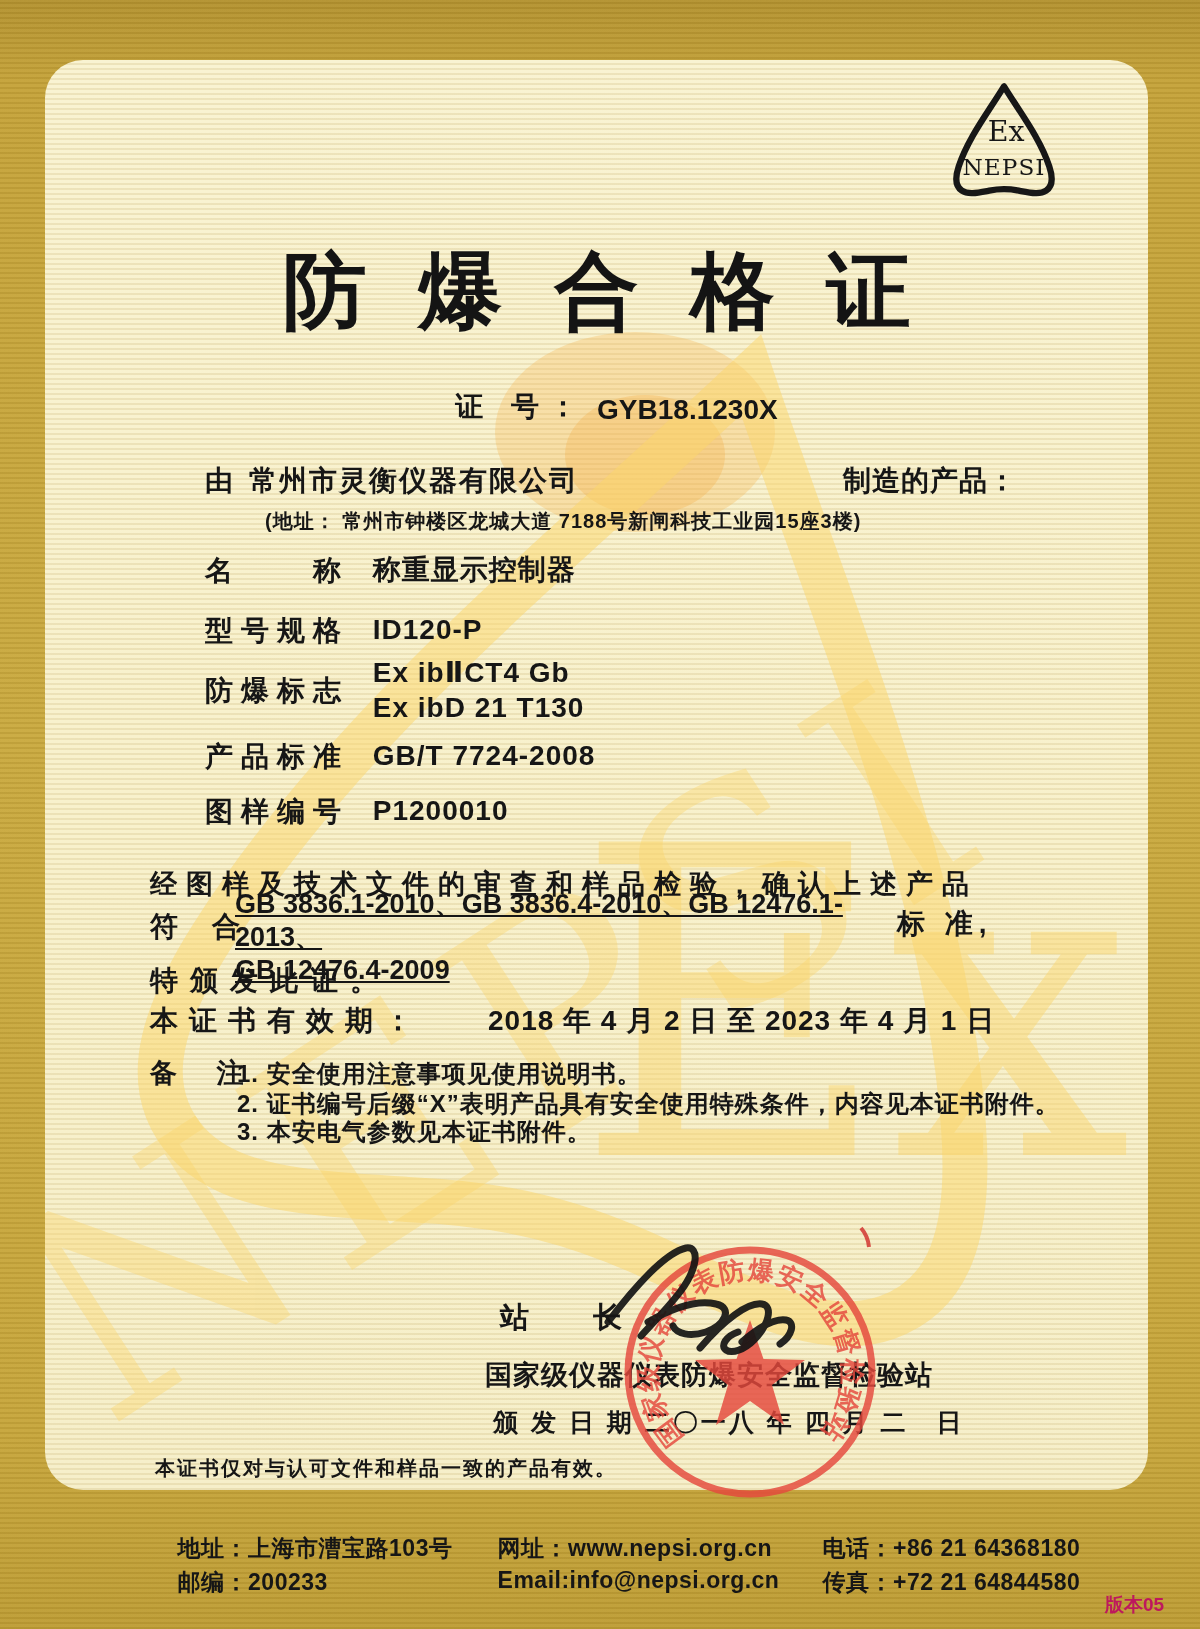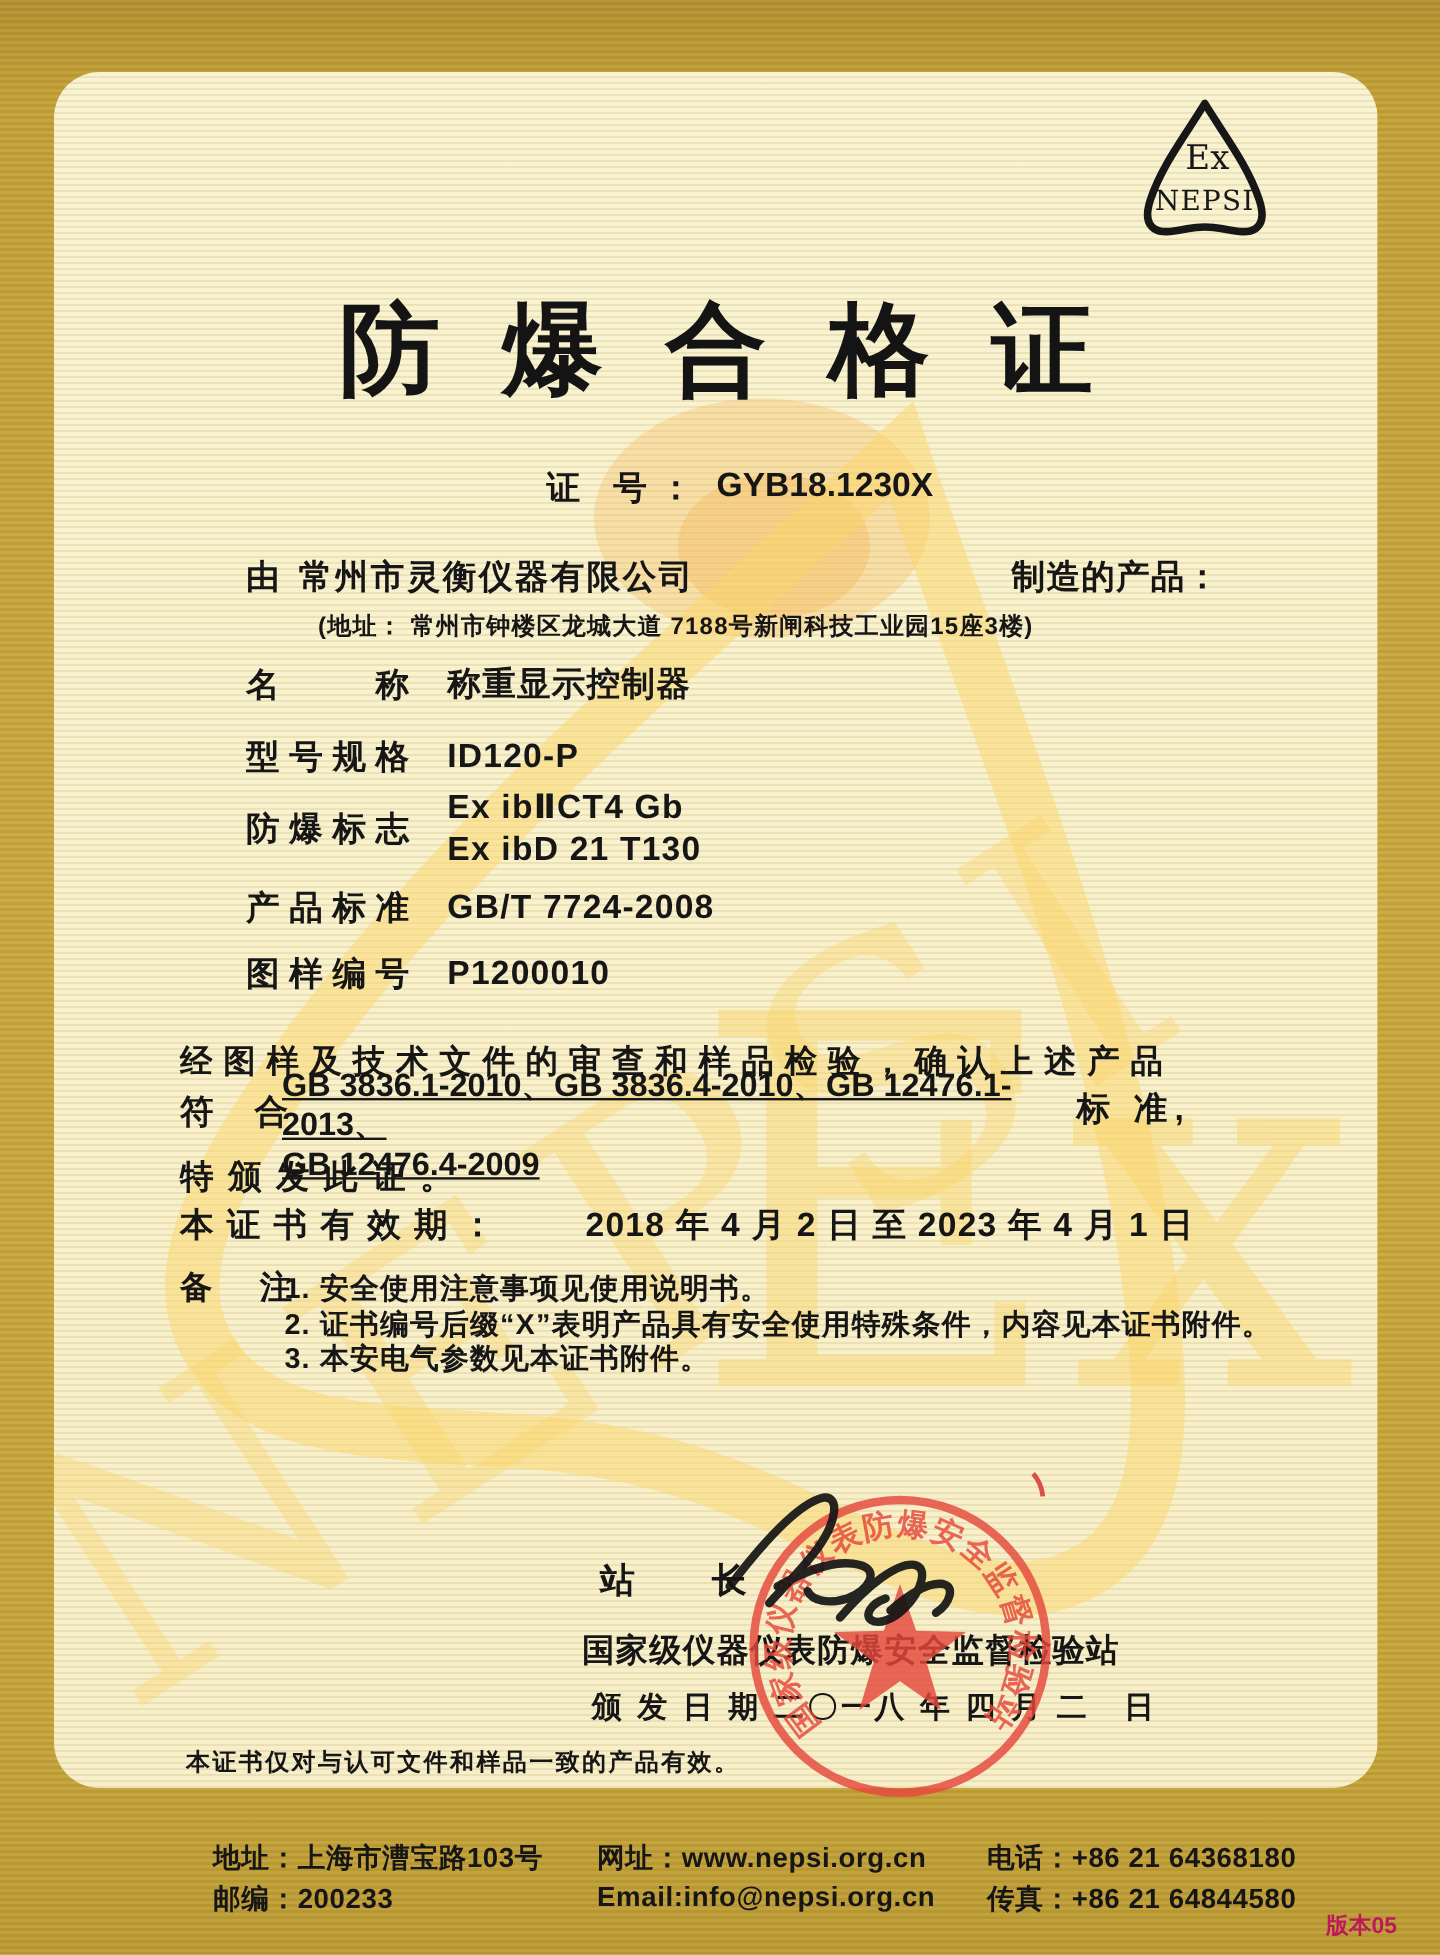--- a/index.html
+++ b/index.html
@@ -24,21 +24,21 @@
   }
   .wm{ position:absolute; left:0; top:0; pointer-events:none; }
   .title{
     position:absolute; left:0; top:175px; width:100%;
     text-align:center; font-size:84px; font-weight:bold;
     letter-spacing:52px; text-indent:52px; color:#141414;
   }
   .certline{
     position:absolute; left:0; top:328px; width:100%;
     display:flex; justify-content:center; padding-left:40px;
-    font-size:28px; font-weight:bold;
+    font-size:28px; font-weight:bold;align-items:flex-end;
   }
   .certline .lab{ letter-spacing:10px; margin-right:10px; }
   .maker-row{ position:absolute; left:0; top:402px; width:100%; font-size:28px; font-weight:bold; }
   .maker-row .yu{ position:absolute; left:160px; top:0; }
   .maker-row .co{ position:absolute; left:204px; top:0; letter-spacing:2px; }
   .maker-row .suffix{ position:absolute; left:798px; top:0; letter-spacing:1px; }
   .addr{ position:absolute; left:220px; top:448px; font-size:20px; font-weight:bold; letter-spacing:1px; }
   .frow{ position:absolute; left:160px; font-size:28px; font-weight:bold; }
   .frow .f-label{ display:inline-block; width:152px; letter-spacing:8px; vertical-align:top; }
   .frow .f-value{ display:inline-block; margin-left:8px; white-space:pre-line; vertical-align:top; letter-spacing:1px; line-height:35px;}
@@ -170,17 +170,17 @@
   <div class="cell" style="left:470px;top:8px">
     <span>网址：</span><span>www.nepsi.org.cn</span>
   </div>
   <div class="cell" style="left:470px;top:42px">
     <span>Email:</span><span>info@nepsi.org.cn</span>
   </div>
   <div class="cell" style="left:795px;top:8px">
     <span>电话：</span><span>+86 21 64368180</span>
   </div>
   <div class="cell" style="left:795px;top:42px">
-    <span>传真：</span><span>+86 21 64844580</span>
+    <span>传真：</span><span>+72 21 64844580</span>
   </div>
 </div>
 
 <div class="version">版本05</div>
 
 </body></html>

